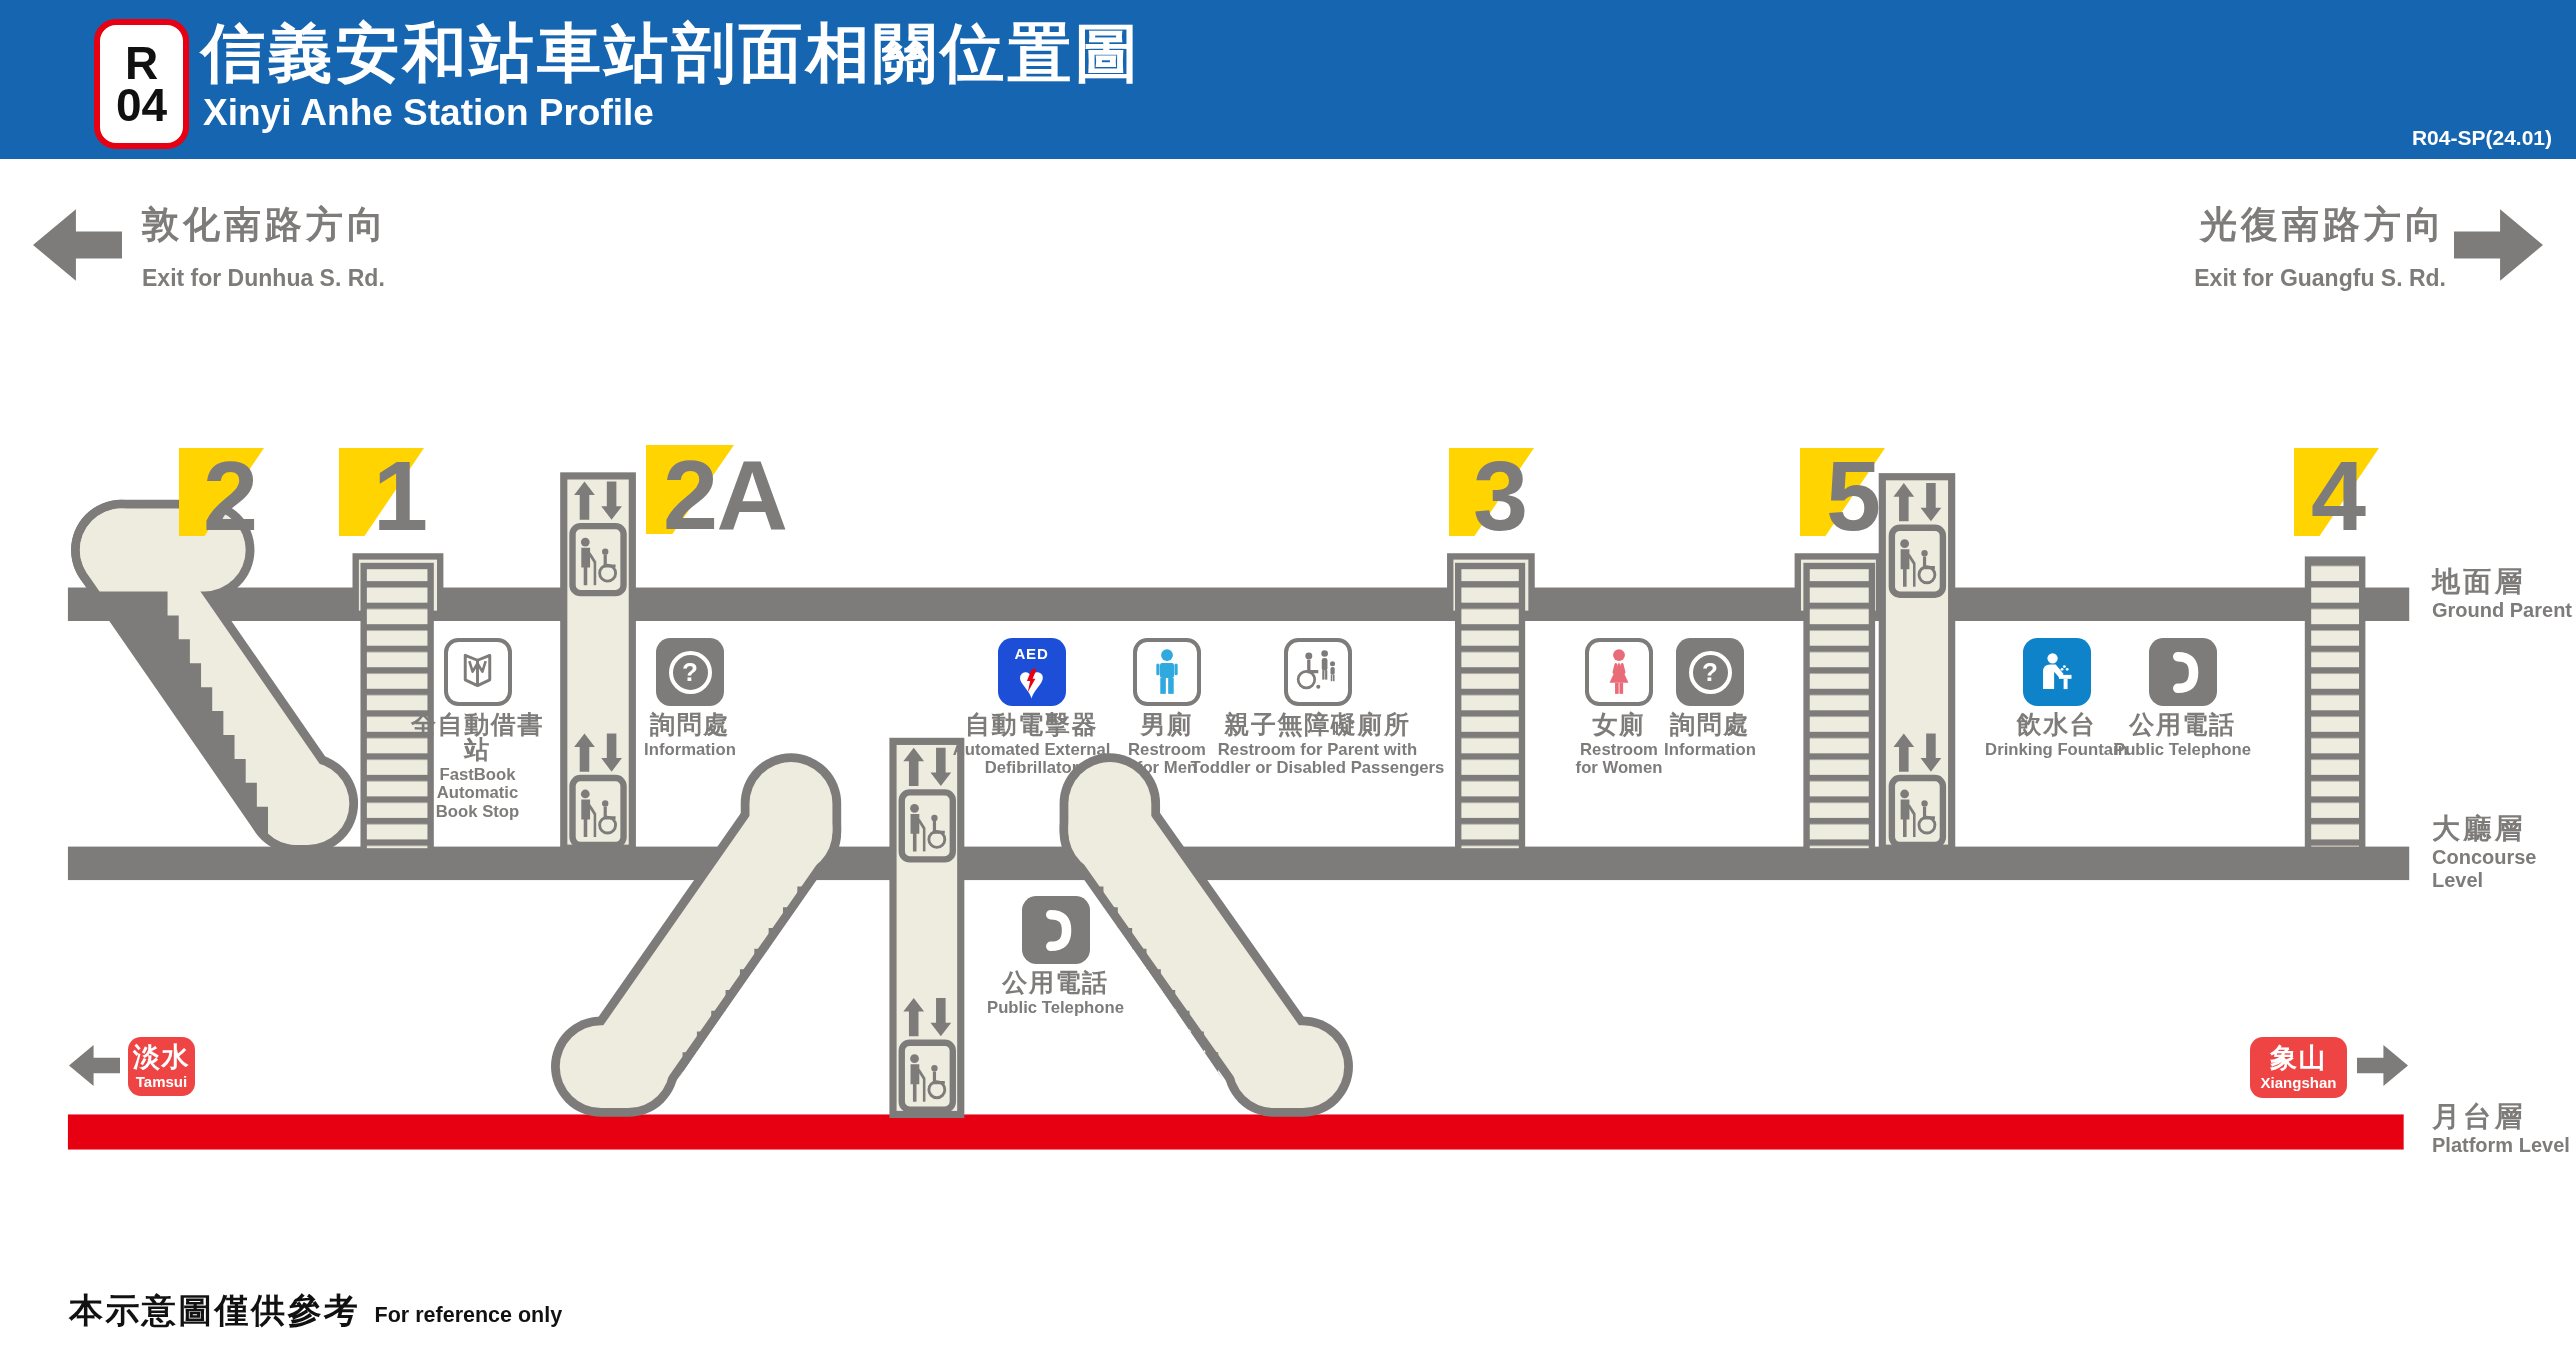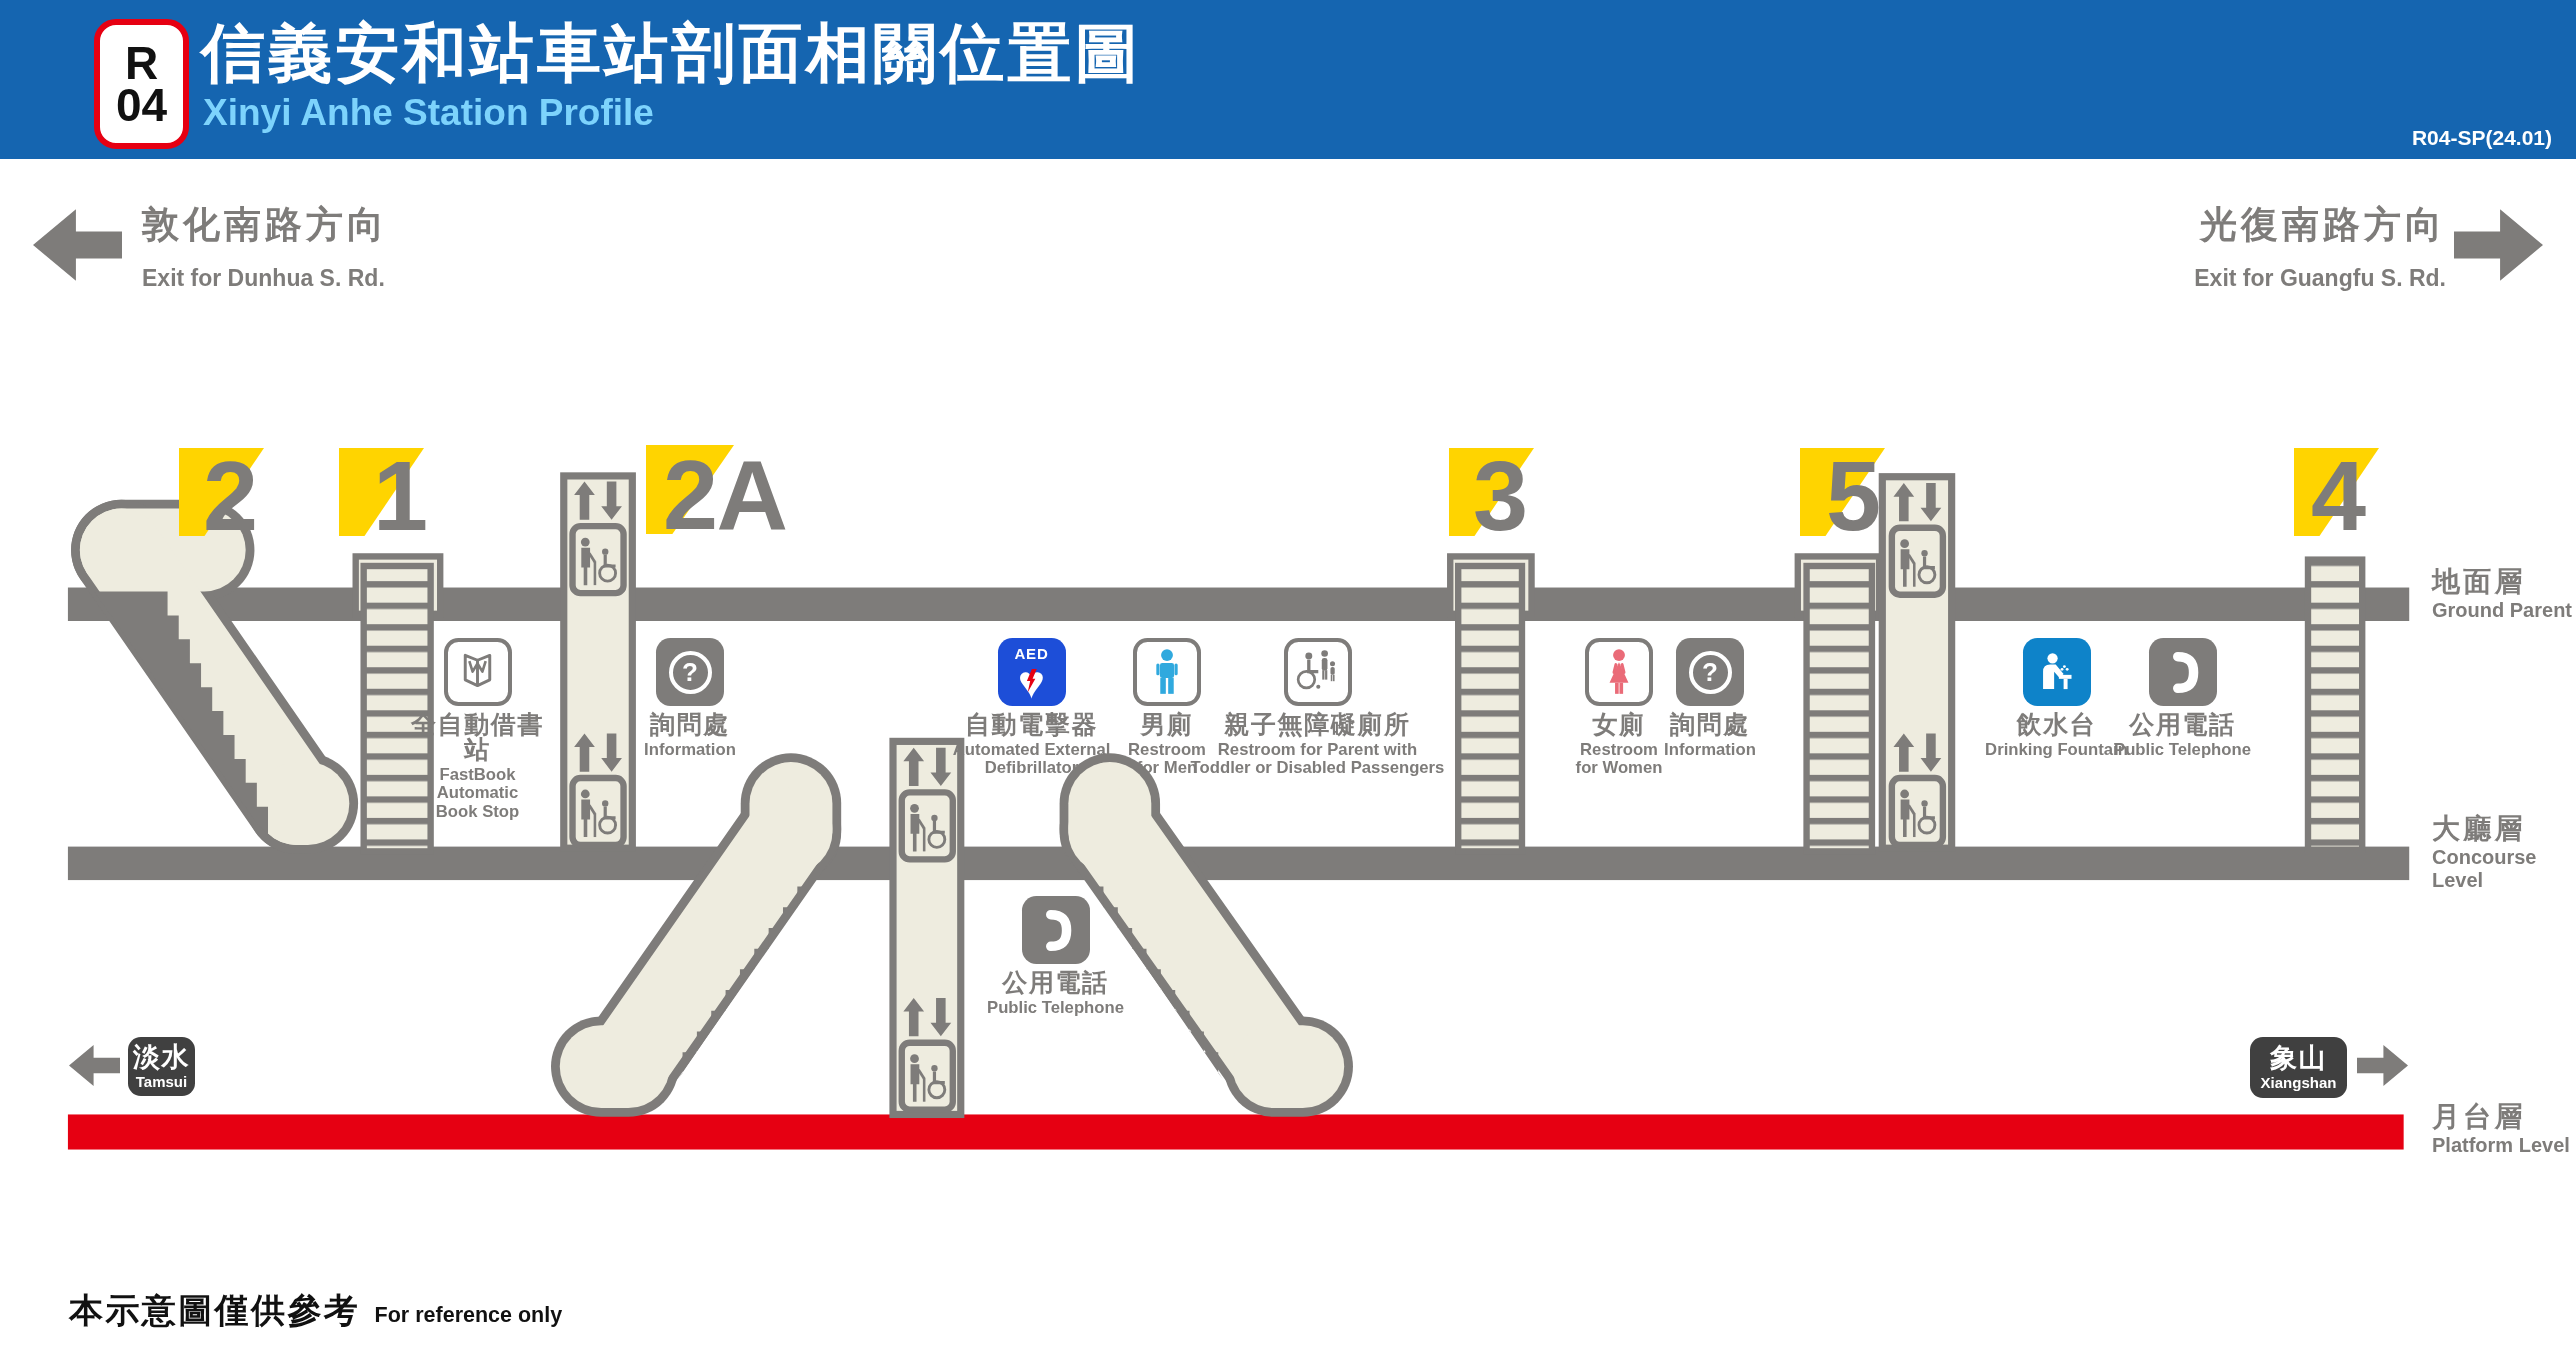--- a/index.html
+++ b/index.html
@@ -7,21 +7,21 @@
   .stage{position:relative;width:2576px;height:1356px;overflow:hidden;background:#fff;}
 
   
   .hdr{position:absolute;left:0;top:0;width:2576px;height:159px;background:#1565B0;}
   .badge{position:absolute;left:94px;top:19px;width:83px;height:118px;background:#fff;
          border:6.4px solid #E60012;border-radius:22px;display:flex;flex-direction:column;
          align-items:center;justify-content:center;color:#111;font-weight:bold;}
   .badge .r{font-size:46px;line-height:.92;}
   .badge .c{font-size:46px;line-height:.92;}
   .title-zh{position:absolute;left:201px;top:9.6px;color:#fff;font-size:64px;font-weight:bold;letter-spacing:3.2px;}
-  .title-en{position:absolute;left:203px;top:92px;color:#7dd3fc;font-size:37px;font-weight:bold;}
+  .title-en{position:absolute;left:203px;top:92px;color:#ffffff;font-size:37px;font-weight:bold;}
   .doc-code{position:absolute;right:24px;top:126px;color:#fff;font-size:21px;font-weight:bold;}
 
   
   .dir{position:absolute;color:#7E7C7A;font-weight:bold;}
   .dir .zh{font-size:37px;letter-spacing:4px;line-height:1.05;}
   .dir .en{font-size:23px;margin-top:20px;}
   .dir-arrow{position:absolute;}
 
   
   .lvl{position:absolute;left:2432px;color:#7E7C7A;font-weight:bold;}
@@ -44,21 +44,21 @@
   .icon.redbg{background:#1d4ed8;flex-direction:column;}
   .icon.bluebg{background:#0E83C9;}
   .qring{width:35px;height:35px;border:4px solid #fff;border-radius:50%;color:#fff;font-size:26px;
          font-weight:bold;display:flex;align-items:center;justify-content:center;}
   .aed-word{color:#fff;font-size:15px;font-weight:bold;margin-top:5.6px;letter-spacing:0.8px;line-height:1;}
   .heart{position:relative;color:#fff;font-size:46px;line-height:.92;}
   .bolt{position:absolute;left:50%;top:46%;width:11px;height:24px;transform:translate(-50%,-50%);
         background:#E60012;clip-path:polygon(55% 0,100% 0,60% 42%,85% 42%,15% 100%,38% 52%,8% 52%);}
 
   
-  .pbadge{position:absolute;background:#404040;border-radius:12.8px;color:#fff;font-weight:bold;
+  .pbadge{position:absolute;background:#ef4444;border-radius:12.8px;color:#fff;font-weight:bold;
           display:flex;flex-direction:column;align-items:center;justify-content:center;text-align:center;}
   .pbadge .zh{font-size:27px;letter-spacing:1.6px;line-height:1;}
   .pbadge .en{font-size:15px;margin-top:2.4px;line-height:1;}
 
   
   .footer{position:absolute;left:69px;top:1288px;display:flex;align-items:baseline;color:#111;}
   .footer .zh{font-size:34px;font-weight:bold;letter-spacing:2.4px;}
   .footer .en{font-size:21.5px;font-weight:bold;margin-left:14.4px;}
 
   svg.structure{position:absolute;left:0;top:0;}

